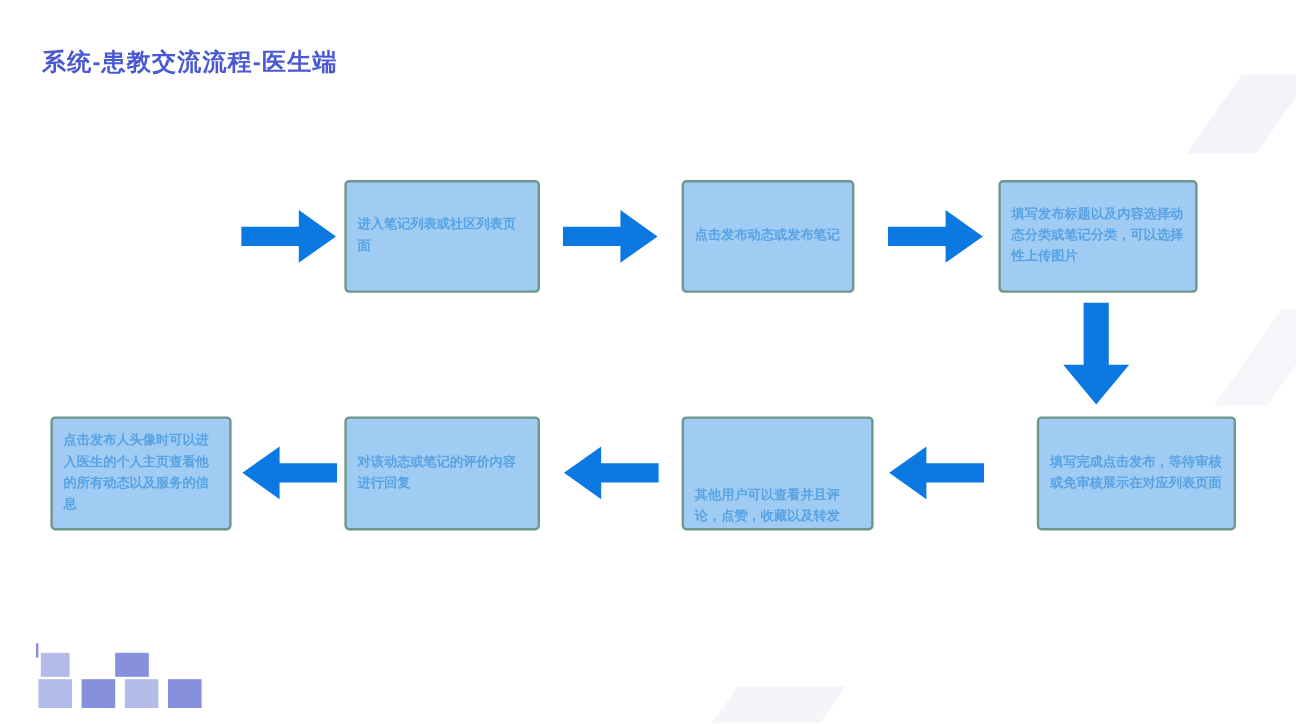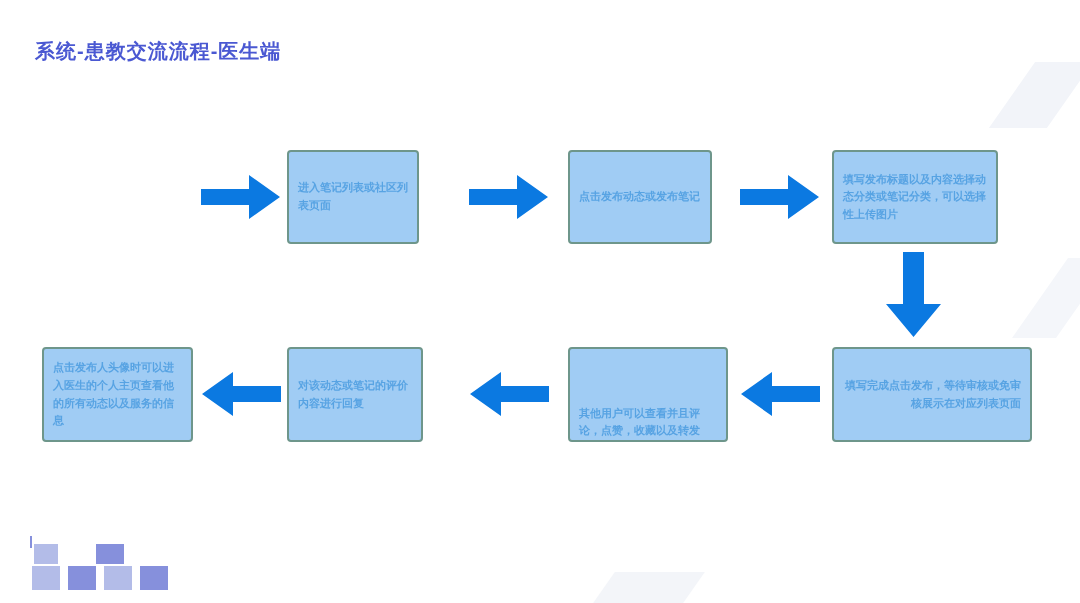--- a/index.html
+++ b/index.html
@@ -18,26 +18,26 @@
     position:absolute;box-sizing:border-box;
     background:var(--box-fill);
     border:2px solid var(--box-border);
     border-radius:4px;
     color:var(--box-text);
     font-size:11px;line-height:1.6;font-weight:700;
     display:flex;align-items:center;
     padding:0 9px;
   }
   .b1{left:42px;top:150px;width:151px;height:94px;}
-  .b2{left:287px;top:150px;width:132px;height:94px;}
+  .b2{left:287px;top:150px;width:163px;height:94px;}
   .b3{left:568px;top:150px;width:144px;height:94px;}
   .b4{left:832px;top:150px;width:166px;height:94px;}
-  .b5{left:832px;top:347px;width:200px;height:95px;text-align:right;}
+  .b5{left:864px;top:347px;width:166px;height:95px;}
   .b6{left:568px;top:347px;width:160px;height:95px;align-items:flex-end;}
-  .b7{left:287px;top:347px;width:136px;height:95px;}
+  .b7{left:287px;top:347px;width:163px;height:95px;}
   .b8{left:42px;top:347px;width:151px;height:95px;}
   .h-arrow{position:absolute;width:80px;height:46px;}
   .a12{left:201px;top:174px;}
   .a23{left:469px;top:174px;}
   .a34{left:740px;top:174px;}
   .a65{left:740px;top:371px;}
   .a76{left:469px;top:371px;}
   .a87{left:201px;top:371px;}
   .v-arrow{position:absolute;left:885px;top:252px;width:57px;height:86px;}
   .h-arrow polygon,.v-arrow polygon{fill:var(--arrow-color);}

